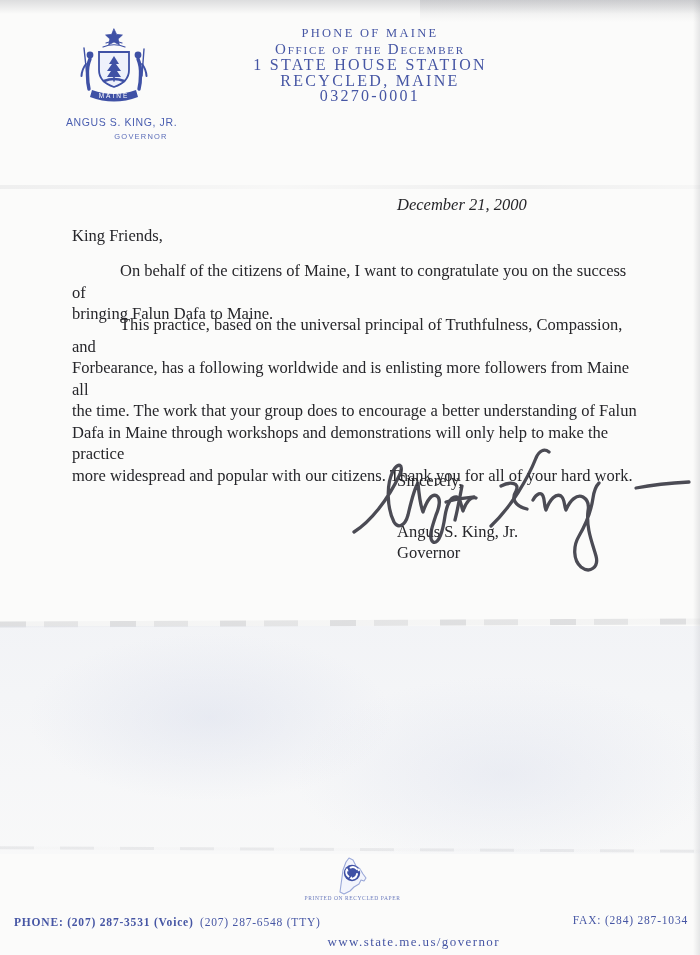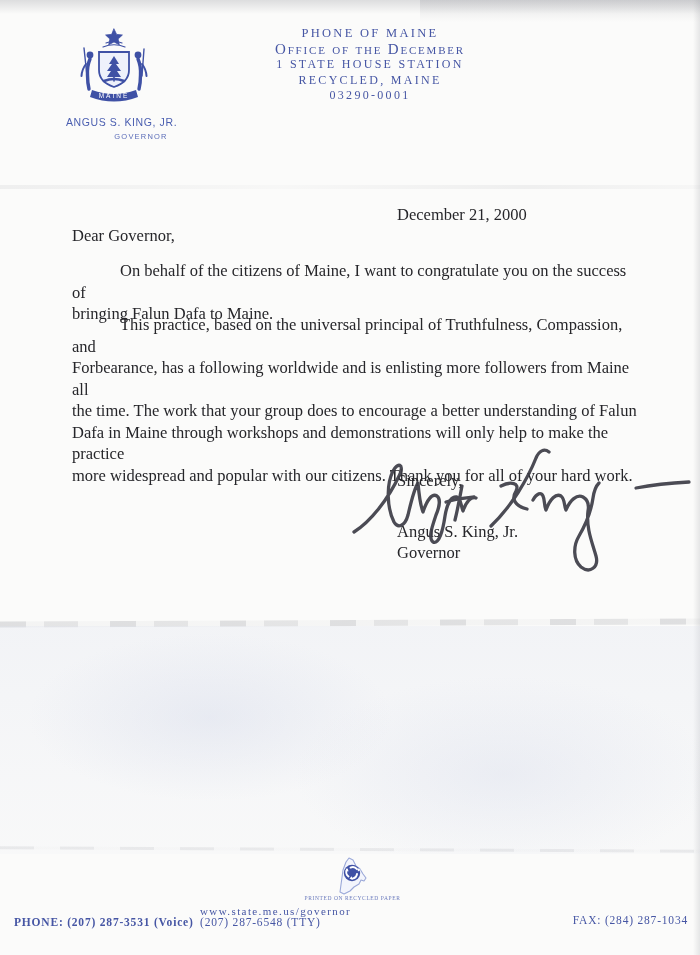--- a/index.html
+++ b/index.html
@@ -60,26 +60,26 @@
   }
   .gov-title {
     position: absolute; left: 66px; top: 132px; width: 150px;
     font-family: "Liberation Sans", sans-serif;
     font-size: 7.5px; letter-spacing: 1.2px; color: #5a6cb8; text-align: center;
   }
   .office-block {
     position: absolute; left: 170px; top: 26px; width: 400px;
     text-align: center; color: #4656a4;
   }
-  .office-line { line-height: 15.5px; letter-spacing: 2.3px; font-size: 12px; }
+  .office-line { line-height: 15.5px; letter-spacing: 2.3px; font-size: 16px; }
   .office-line.l1 { font-size: 12.5px; }
   .office-line.l2 { font-variant: small-caps; font-size: 15px; letter-spacing: 1.8px; }
 
   
-  .date   { position: absolute; left: 397px; top: 205px; font-size: 16.5px; color: #26262a; }
+  .date   { position: absolute; left: 397px; top: 195px; font-size: 16.5px; color: #26262a; font-style: italic; }
   .salutation { position: absolute; left: 72px; top: 226px; font-size: 16.5px; color: #26262a; }
   .para {
     position: absolute; left: 72px; width: 566px;
     font-size: 16.5px; line-height: 21.5px; color: #26262a;
     white-space: pre-line; text-indent: 48px;
   }
   .para.p1 { top: 260px; }
   .para.p2 { top: 314px; }
   .para.p3 { top: 420px; }
   .closing { position: absolute; left: 397px; top: 440px; font-size: 16.5px; color: #26262a; margin-top: 31px; }
@@ -99,22 +99,22 @@
   }
   .footer-tty {
     position: absolute; left: 200px; top: 916px; width: 300px; 
     font-size: 11.5px; letter-spacing: 0.8px; color: #4656a4;
   }
   .footer-fax {
     position: absolute; right: 12px; top: 914px;
     font-size: 11.5px; letter-spacing: 0.8px; color: #4656a4;
   }
   .footer-url {
-    position: absolute; left: 200px; top: 905px; width: 300px; text-align: left;
-    font-size: 11px; letter-spacing: 1.4px; color: #4656a4;
+    position: absolute; left: 200px; top: 934px; width: 300px; text-align: right;
+    font-size: 13px; letter-spacing: 1.4px; color: #4656a4;
   }
 </style>
 </head>
 <body>
 
 <div class="page">
 
   <div class="artifact top-band"></div>
   <div class="artifact smudge-top"></div>
   <div class="artifact right-band"></div>
@@ -155,25 +155,25 @@
   </div>
 
   <div class="gov-name">ANGUS S. KING, JR.</div>
   <div class="gov-title">GOVERNOR</div>
 
   <div class="office-block">
     <div class="office-line l1">PHONE OF MAINE</div>
     <div class="office-line l2">Office of the December</div>
     <div class="office-line">1 STATE HOUSE STATION</div>
     <div class="office-line">RECYCLED, MAINE</div>
-    <div class="office-line">03290-0001</div>
+    <div class="office-line">03270-0001</div>
   </div>
 
   <div class="date">December 21, 2000</div>
-  <div class="salutation">Dear Governor,</div>
+  <div class="salutation">King Friends,</div>
   <div class="para p1">On behalf of the citizens of Maine, I want to congratulate you on the success of
 bringing Falun Dafa to Maine.</div>
   <div class="para p2">This practice, based on the universal principal of Truthfulness, Compassion, and
 Forbearance, has a following worldwide and is enlisting more followers from Maine all
 the time.  The work that your group does to encourage a better understanding of Falun
 Dafa in Maine through workshops and demonstrations will only help to make the practice
 more widespread and popular with our citizens.  Thank you for all of your hard work.</div>
   <div class="closing">Sincerely,</div>
 
   <div class="signature-svg">

